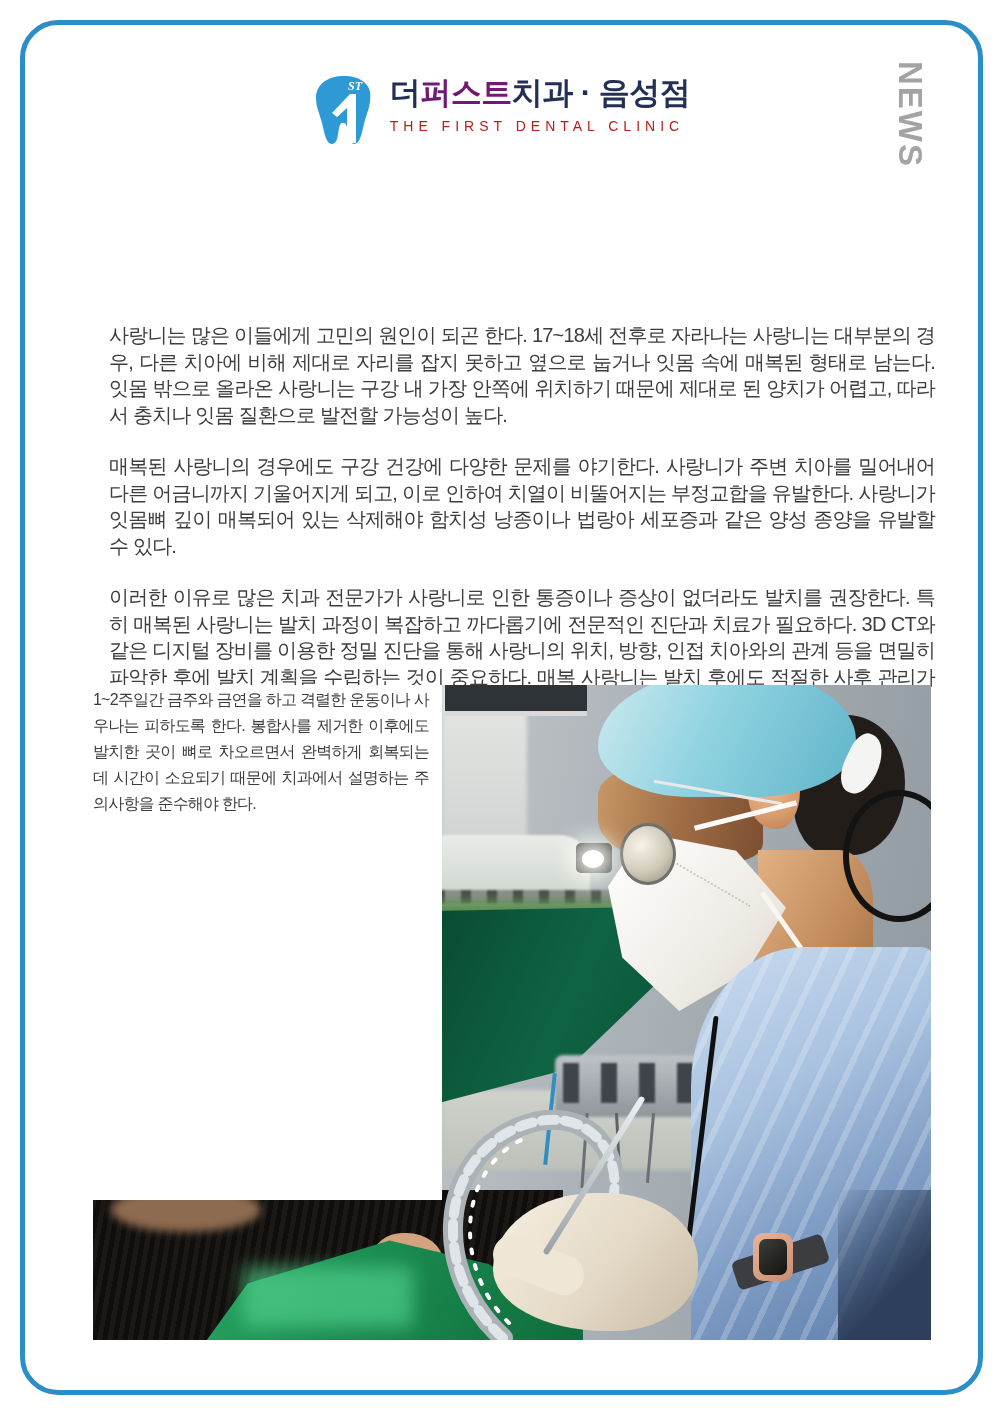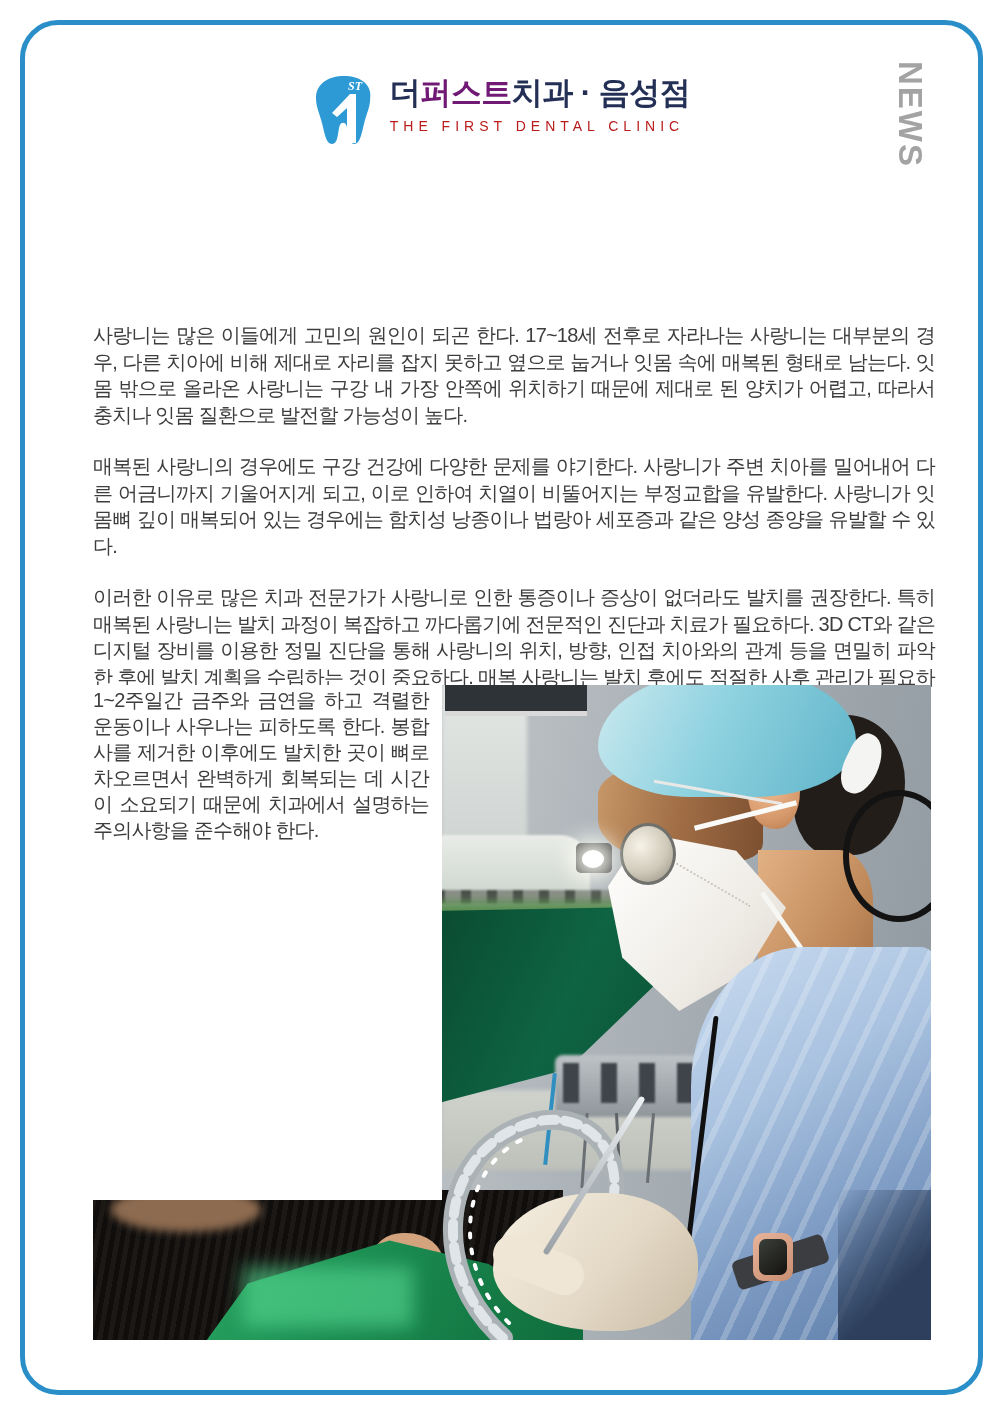--- a/index.html
+++ b/index.html
@@ -16,30 +16,30 @@
   .logo-sub{font-size:14px;color:#b91c1c;letter-spacing:5px;margin-top:7px;font-weight:500;}
   
   .news{position:absolute;top:36px;right:50px;writing-mode:vertical-rl;text-orientation:mixed;
         font-size:33px;font-weight:700;color:#a3a3a3;letter-spacing:2px;line-height:1.1;}
   
   .headline{position:absolute;top:158px;left:68px;font-size:42px;line-height:57px;
             font-weight:800;color:#2f2f2f;letter-spacing:-1.5px;}
   .headline span{display:block;}
   
   .article{position:absolute;top:297px;left:68px;width:842px;}
-  .article p{margin:0 0 25px 0;font-size:20px;line-height:26.5px;color:#3d3d3d;
+  .article p{margin:0 0 25px 16px;font-size:20px;line-height:26.5px;color:#3d3d3d;
              text-align:justify;letter-spacing:-0.8px;}
   
   .media{position:absolute;top:660px;left:68px;width:838px;height:655px;}
   .photo{position:absolute;left:0;top:0;right:0;bottom:0;overflow:hidden;
          background:linear-gradient(100deg,#dadddb 0%,#c6cbcb 30%,#aab1b7 62%,#8e979e 100%);}
   .ph{position:absolute;}
   .textbox{position:absolute;left:0;top:0;width:349px;height:515px;background:#fff;z-index:50;
            box-sizing:border-box;padding:2px 13px 0 0;}
-  .textbox p{margin:0 0 24px 0;font-size:20px;line-height:26px;color:#3d3d3d;
+  .textbox p{margin:0 0 24px 0;font-size:16px;line-height:26px;color:#3d3d3d;
              text-align:justify;letter-spacing:-0.8px;}
 </style>
 </head>
 <body>
 
 <div class="card">
 
   <div class="logo">
     <svg width="62" height="72" viewBox="0 0 62 72">
       <path d="M31 1 C15 1 3 9 3 23 c0 9 3.5 15 6 25 c2.5 10 4 21 10 21 c6 0 5.5 -10 7.5 -18 c1.2 -4.5 6 -4.5 7.2 0 c2 8 1.5 18 7.5 18 c6 0 7.5 -11 10 -21 c2.5 -10 6 -16 6 -25 C59 9 47 1 31 1 Z" fill="#2e9ad5"></path>
@@ -50,21 +50,21 @@
       <div class="brand"><span class="pre">더</span><span class="hl">퍼스트</span><span class="suf">치과 · 음성점</span></div>
       <div class="logo-sub">THE FIRST DENTAL CLINIC</div>
     </div>
   </div>
 
   <div class="news">NEWS</div>
 
 
   <section class="article">
     <p>사랑니는 많은 이들에게 고민의 원인이 되곤 한다. 17~18세 전후로 자라나는 사랑니는 대부분의 경우, 다른 치아에 비해 제대로 자리를 잡지 못하고 옆으로 눕거나 잇몸 속에 매복된 형태로 남는다. 잇몸 밖으로 올라온 사랑니는 구강 내 가장 안쪽에 위치하기 때문에 제대로 된 양치가 어렵고, 따라서 충치나 잇몸 질환으로 발전할 가능성이 높다.</p>
-    <p>매복된 사랑니의 경우에도 구강 건강에 다양한 문제를 야기한다. 사랑니가 주변 치아를 밀어내어 다른 어금니까지 기울어지게 되고, 이로 인하여 치열이 비뚤어지는 부정교합을 유발한다. 사랑니가 잇몸뼈 깊이 매복되어 있는 경우에는 함치성 낭종이나 법랑아 세포증과 같은 양성 종양을 유발할 수 있다.</p>
+    <p>매복된 사랑니의 경우에도 구강 건강에 다양한 문제를 야기한다. 사랑니가 주변 치아를 밀어내어 다른 어금니까지 기울어지게 되고, 이로 인하여 치열이 비뚤어지는 부정교합을 유발한다. 사랑니가 잇몸뼈 깊이 매복되어 있는 삭제해야 함치성 낭종이나 법랑아 세포증과 같은 양성 종양을 유발할 수 있다.</p>
     <p>이러한 이유로 많은 치과 전문가가 사랑니로 인한 통증이나 증상이 없더라도 발치를 권장한다. 특히 매복된 사랑니는 발치 과정이 복잡하고 까다롭기에 전문적인 진단과 치료가 필요하다. 3D CT와 같은 디지털 장비를 이용한 정밀 진단을 통해 사랑니의 위치, 방향, 인접 치아와의 관계 등을 면밀히 파악한 후에 발치 계획을 수립하는 것이 중요하다. 매복 사랑니는 발치 후에도 적절한 사후 관리가 필요하다.</p>
   </section>
 
   <section class="media">
     <div class="photo">
 
       <div class="ph" style="left:349px;top:0;width:85px;height:165px;background:linear-gradient(#e4e7e4,#cfd4d2);filter:blur(2px);"></div>
       <div class="ph" style="left:352px;top:0;width:142px;height:26px;background:#2e3338;border-bottom:5px solid #d9d9d9;"></div>
 
       <div class="ph" style="left:342px;top:150px;width:155px;height:60px;background:linear-gradient(#e9ece8,#cfd6cf);border-radius:10px 30px 6px 6px;filter:blur(1px);"></div>

